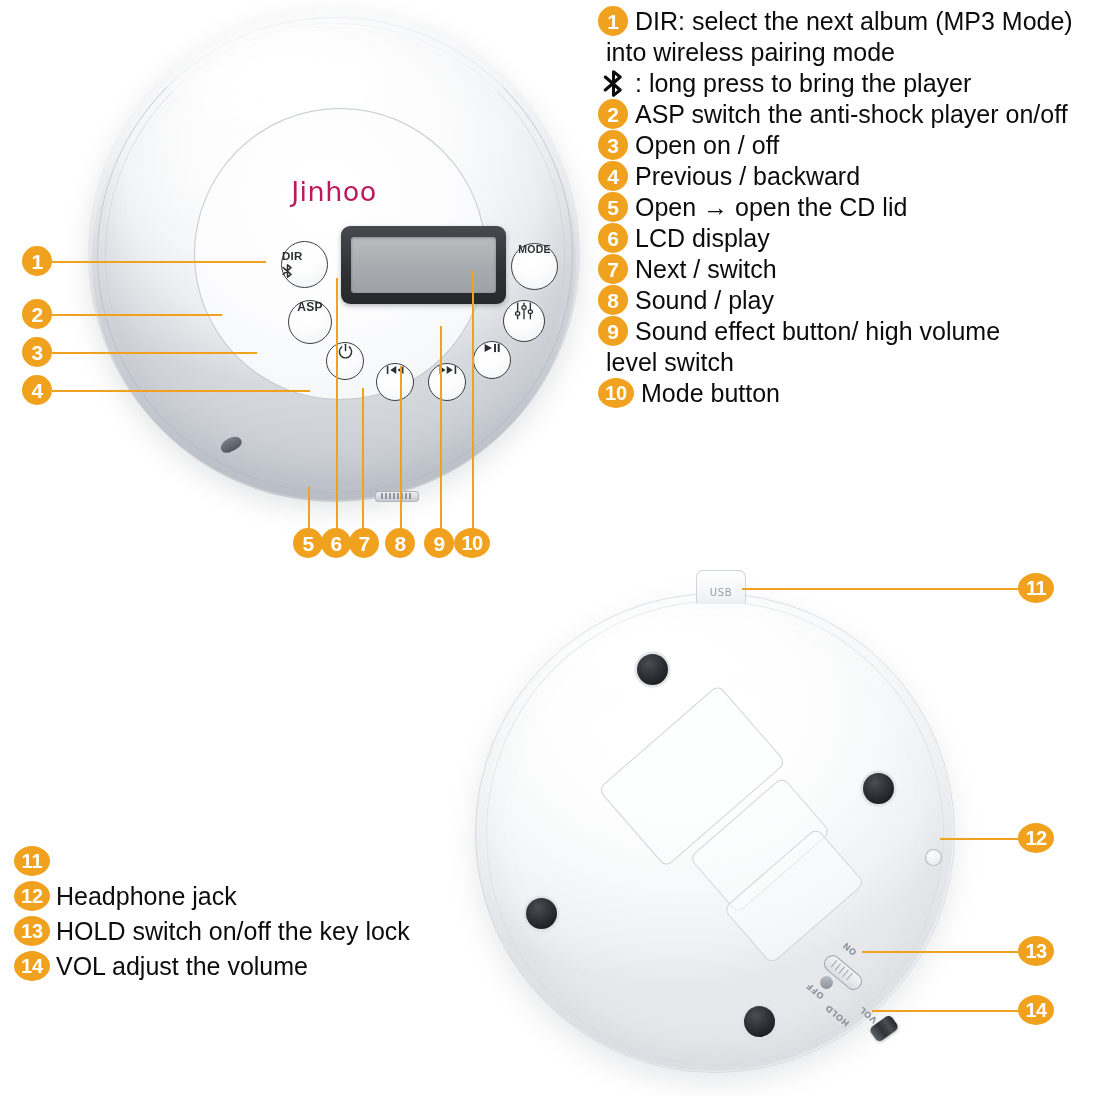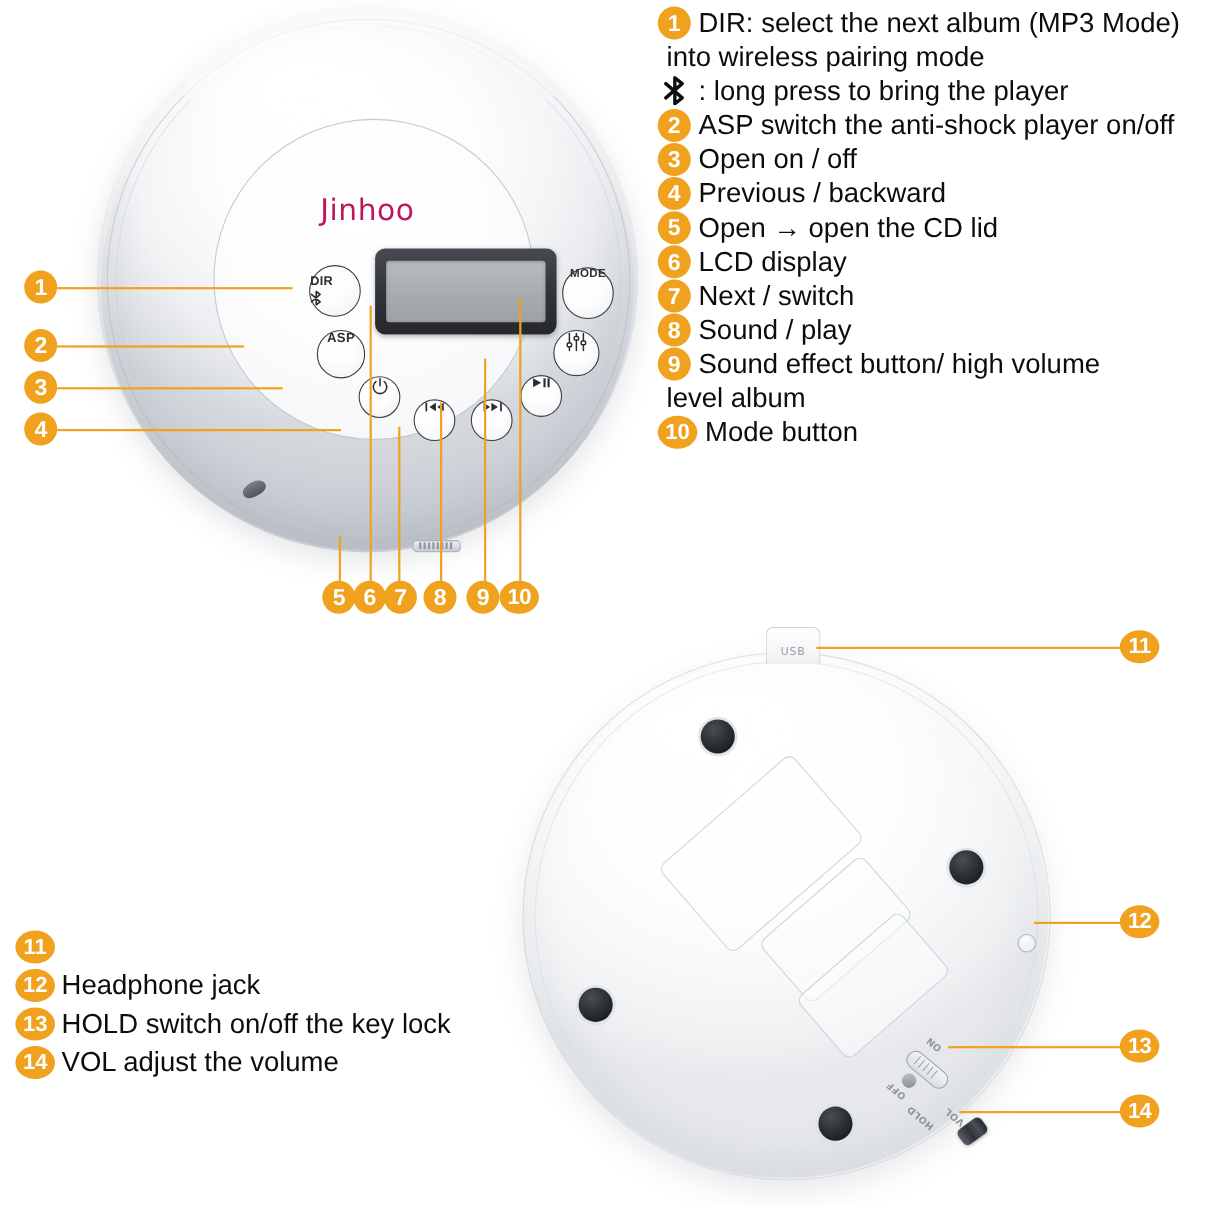--- a/index.html
+++ b/index.html
@@ -515,21 +515,21 @@
       <span class="num">8</span>
       <span class="txt">Sound / play</span>
     </div>
 
     <div class="row">
       <span class="num">9</span>
       <span class="txt">Sound effect button/ high volume</span>
     </div>
 
     <div class="row">
-      <span class="cont">level album</span>
+      <span class="cont">level switch</span>
     </div>
 
     <div class="row">
       <span class="num wide">10</span>
       <span class="txt">Mode button</span>
     </div>
   </div>
 
   <div class="legend" id="legend-bot">
     <div class="row">

